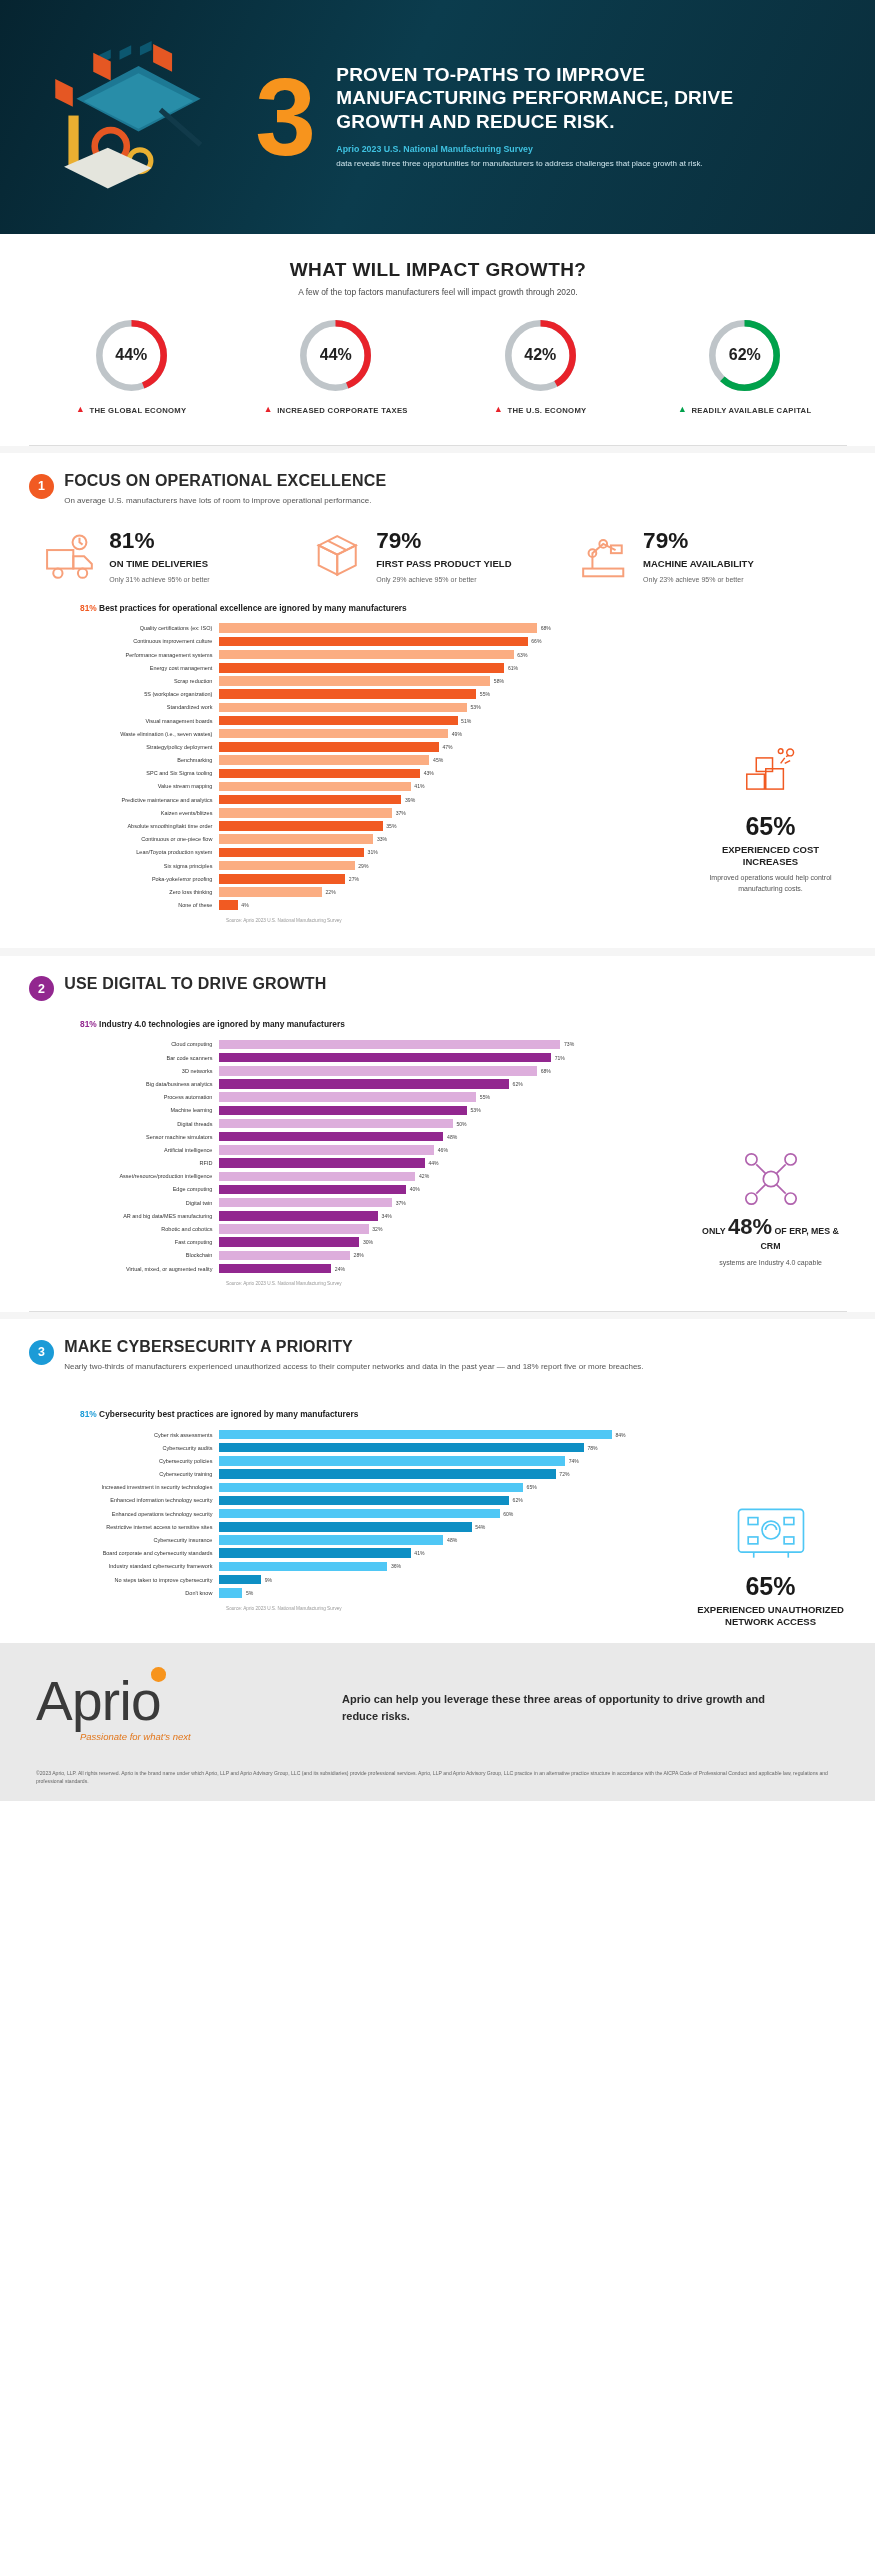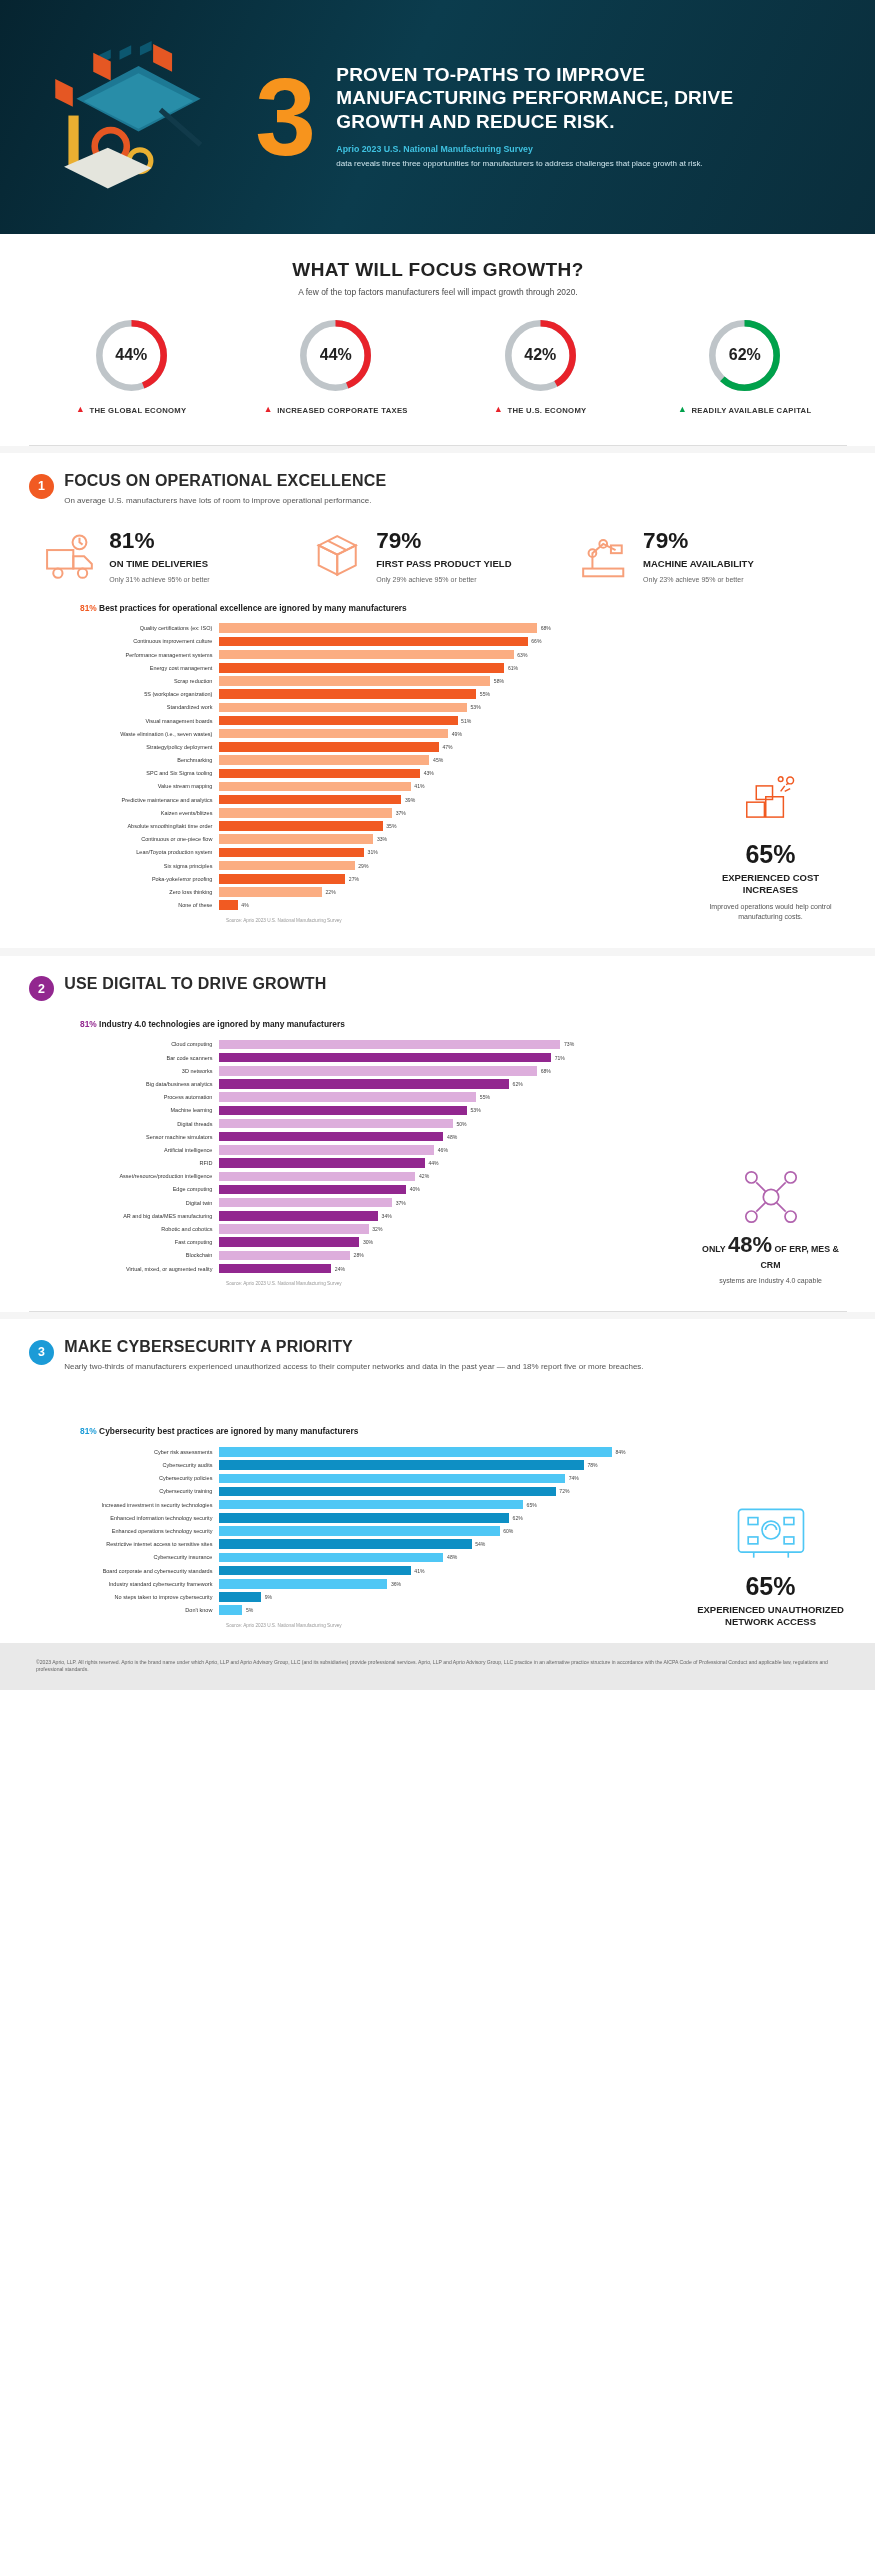--- a/index.html
+++ b/index.html
@@ -61,21 +61,21 @@
 
   
   .stat-row { display:flex; justify-content:space-between; margin: 22px 14.6px 7.3px; }
   .stat { display:flex; gap:11.7px; width: 255px; align-items:flex-start; }
   .stat-icon { flex:0 0 54px; height:54px; }
   .stat-val { font-size: 22.6px; font-weight:bold; color:#1a1a1a; line-height:1; }
   .stat-name { font-size:9.5px; font-weight:bold; color:#222; margin-top:5.1px; line-height:1.25; text-transform:uppercase; }
   .stat-note { font-size:7px; color:#666; margin-top:5.1px; line-height:1.45; }
 
   
-  .chart-wrap { margin: 17.5px 0 5.8px; display:flex; gap: 7.3px; align-items:flex-end; }
+  .chart-wrap { margin: 17.5px 0 5.8px; display:flex; gap: 7.3px; align-items:center; }
   .chart { flex: 1 1 auto; }
   .chart-title { font-size:8.4px; font-weight:bold; color:#222; margin-bottom:10.2px; margin-left: 51px; }
   .chart-title .pct { font-weight:bold; }
   .rows { display:flex; flex-direction:column; gap:2.2px; }
   .row { display:flex; align-items:center; height: 11px; }
   .row-lab {
     width: 190px; text-align:right; padding-right:6.6px; font-size:5.5px; color:#333;
     white-space:nowrap; overflow:hidden; text-overflow:ellipsis;
   }
   .row-bar-area { flex:1 1 auto; display:flex; align-items:center; }
@@ -130,21 +130,21 @@
     </div>
     <div class="big-number">3</div>
     <div class="hero-text">
       <div class="hero-title">PROVEN TO-PATHS TO IMPROVE MANUFACTURING PERFORMANCE, DRIVE GROWTH AND REDUCE RISK.</div>
       <div class="hero-sub-bold">Aprio 2023 U.S. National Manufacturing Survey</div>
       <div class="hero-sub">data reveals three three opportunities for manufacturers to address challenges that place growth at risk.</div>
     </div>
   </div>
 
   <div class="impact">
-    <h2>WHAT WILL FOCUS GROWTH?</h2>
+    <h2>WHAT WILL IMPACT GROWTH?</h2>
     <p class="sub">A few of the top factors manufacturers feel will impact growth through 2020.</p>
     <div class="donuts" id="donuts">
         <div class="donut-cell">
           <div class="donut">
             <svg width="79" height="79" viewBox="0 0 108 108">
               <circle cx="54" cy="54" r="44" stroke="#BFC5C9" stroke-width="9" fill="none"></circle>
               <circle cx="54" cy="54" r="44" stroke="#E8222A" stroke-width="9" fill="none" stroke-linecap="butt" stroke-dasharray="121.64246754699678 276.46015351590177" transform="rotate(-90 54 54)"></circle>
             </svg>
             <div class="val">44%</div>
           </div>
@@ -728,15 +728,23 @@
             <line x1="30" y1="72" x2="30" y2="80"></line>
               <line x1="80" y1="72" x2="80" y2="80"></line>
           </svg>
         </div>
         <div class="callout-val">65%</div>
         <div class="callout-head">EXPERIENCED UNAUTHORIZED NETWORK ACCESS</div>
       </div>
     </div>
   </div>
 
+  <div class="footer">
+    <div class="logo-box">
+      <div class="logo-word">Aprio</div>
+      <div class="logo-dot" style="position:relative; display:inline-block; left:-13px; top:-38px;"></div>
+      <div class="logo-tag">Passionate for what's next</div>
+    </div>
+    <div class="footer-msg">Aprio can help you leverage these three areas of opportunity to drive growth and reduce risks.</div>
+  </div>
   <div class="fineprint">©2023 Aprio, LLP. All rights reserved. Aprio is the brand name under which Aprio, LLP and Aprio Advisory Group, LLC (and its subsidiaries) provide professional services. Aprio, LLP and Aprio Advisory Group, LLC practice in an alternative practice structure in accordance with the AICPA Code of Professional Conduct and applicable law, regulations and professional standards.</div>
 </div>
 
 
 </body></html>

